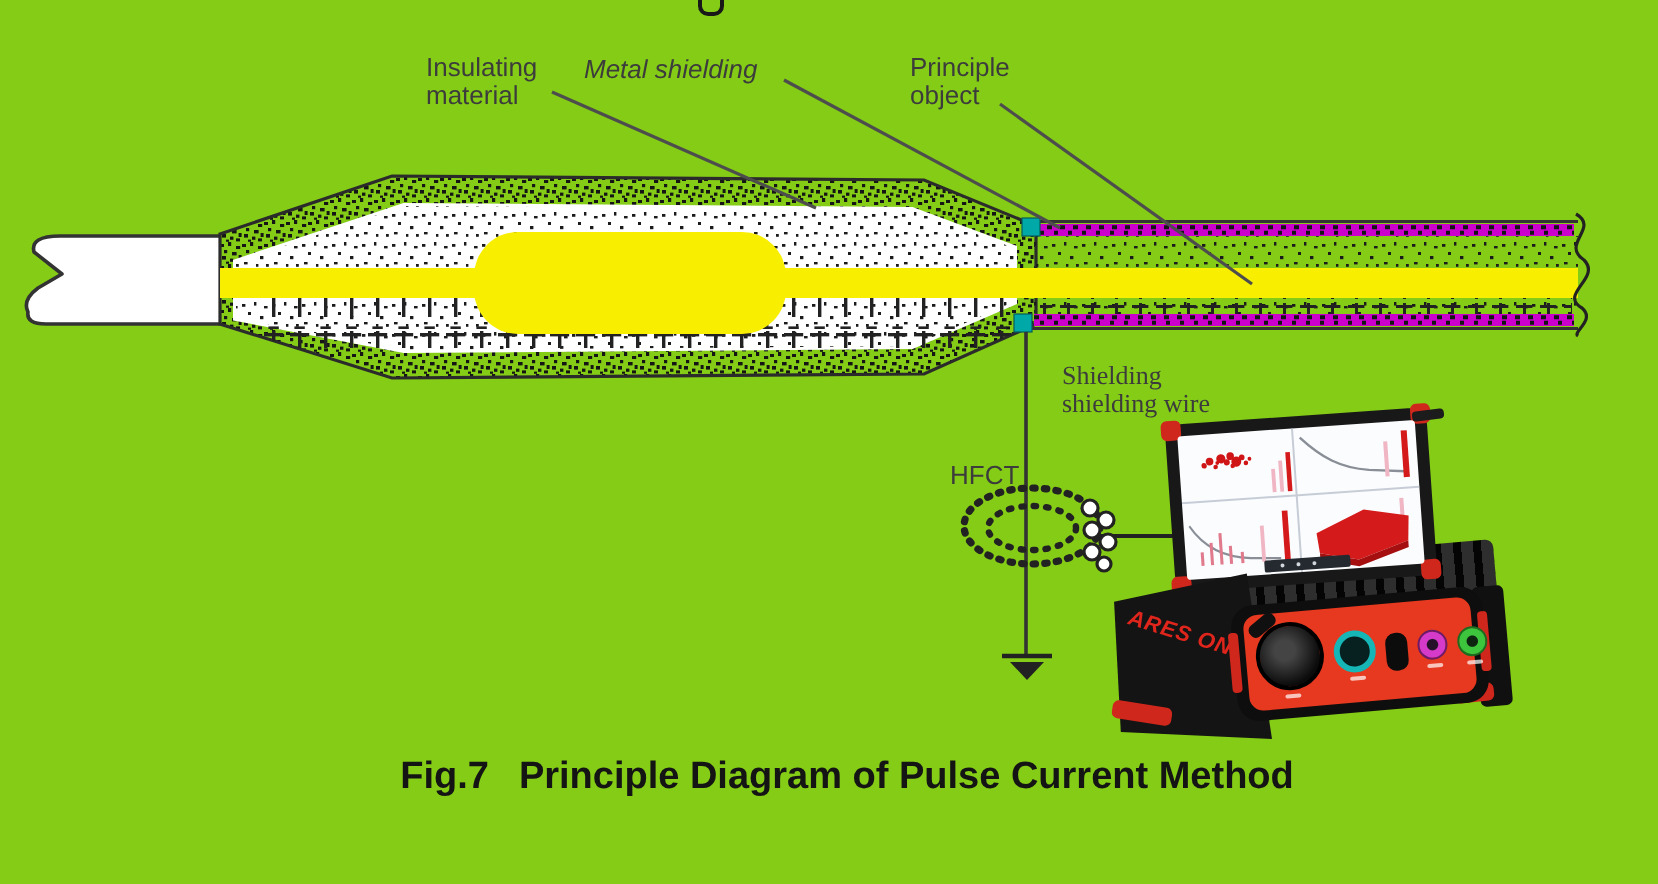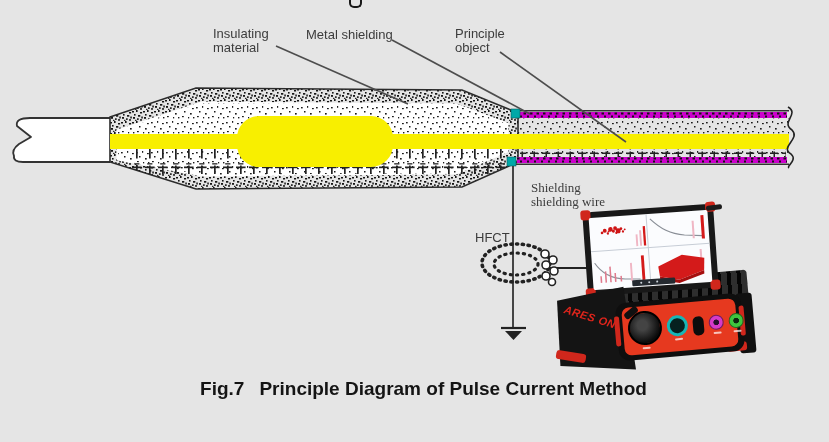--- a/index.html
+++ b/index.html
@@ -1,16 +1,16 @@
 <!DOCTYPE html>
 <html><head>
 <meta charset="utf-8">
 <style>
   html,body{margin:0;padding:0;background:#ffffff;}
-  #stage{position:relative;width:829px;height:442px;background:#e5e5e5;overflow:hidden;
+  #stage{position:relative;width:829px;height:442px;background:#84cc16;overflow:hidden;
          font-family:"Liberation Sans",sans-serif;}
   svg{display:block;}
   .lbl{position:absolute;font-size:13px;line-height:14px;color:#3c3c3c;white-space:nowrap;}
   .caption{position:absolute;left:0;top:378px;width:829px;text-align:center;padding-left:18px;
            box-sizing:border-box;font-size:19px;font-weight:bold;color:#141414;}
   .caption .fig{margin-right:15px;}
   
   .dev{position:absolute;}
   .top-deck{left:598px;top:276px;width:150px;height:34px;transform:rotate(-5deg);
             background:repeating-linear-gradient(90deg,#050505 0 4px,#2e2e2e 4px 10px);
@@ -169,21 +169,21 @@
     <g>
       <line x1="501" y1="328" x2="526" y2="328" stroke="#222" stroke-width="2.2"></line>
       <polygon points="505,331 522,331 513.5,340" fill="#222"></polygon>
     </g>
   </svg>
 
   <div class="lbl" style="left:213px;top:27px;">
     <span>Insulating</span><br>
     <span>material</span>
   </div>
-  <div class="lbl" style="left:306px;top:28px;">
+  <div class="lbl" style="left:292px;top:28px;font-style:italic;">
     <span>Metal shielding</span>
   </div>
   <div class="lbl" style="left:455px;top:27px;">
     <span>Principle</span><br>
     <span>object</span>
   </div>
   <div class="lbl" style="left:531px;top:181px;font-family:Liberation Serif, serif;">
     <span>Shielding</span><br>
     <span>shielding wire</span>
   </div>

